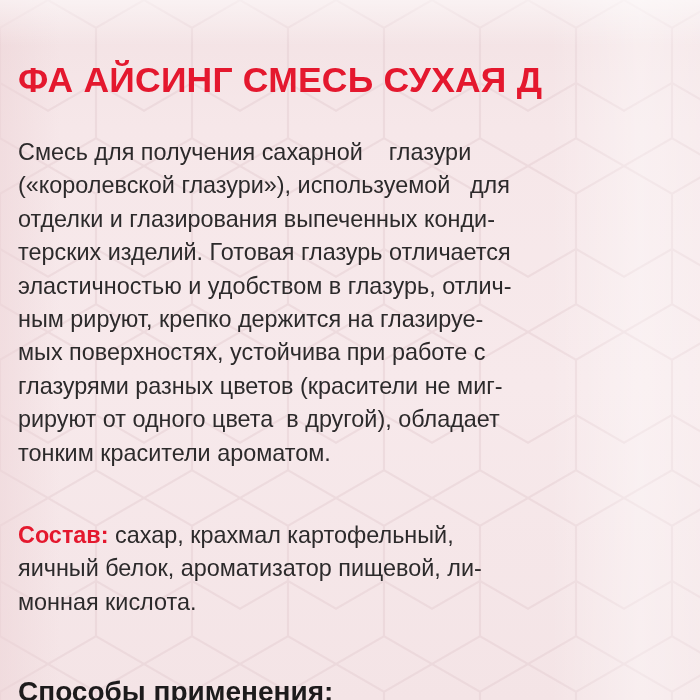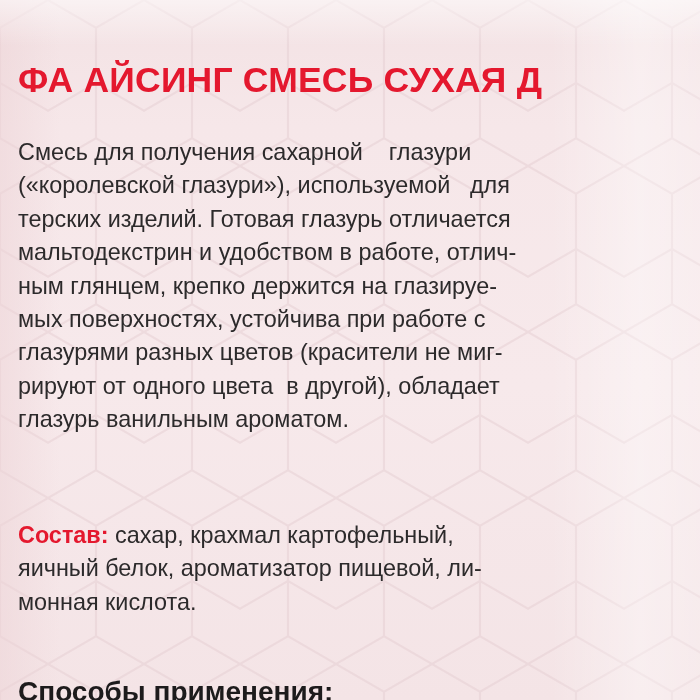--- a/index.html
+++ b/index.html
@@ -140,27 +140,28 @@
   <div class="sheen"></div>
   <div class="top-fade"></div>
 
   <div class="content">
 
     <div class="product-title">ФА АЙСИНГ СМЕСЬ СУХАЯ Д</div>
 
     <div class="description">
       <span class="line">Смесь для получения сахарной    глазури</span>
       <span class="line">(«королевской глазури»), используемой   для</span>
+      <span class="line">отделки и глазирования выпеченных конди-</span>
       <span class="line">терских изделий. Готовая глазурь отличается</span>
-      <span class="line">мальтодекстрин и удобством в работе, отлич-</span>
-      <span class="line">ным глянцем, крепко держится на глазируе-</span>
+      <span class="line">эластичностью и удобством в глазурь, отлич-</span>
+      <span class="line">ным рируют, крепко держится на глазируе-</span>
       <span class="line">мых поверхностях, устойчива при работе с</span>
       <span class="line">глазурями разных цветов (красители не миг-</span>
       <span class="line">рируют от одного цвета  в другой), обладает</span>
-      <span class="line">глазурь ванильным ароматом.</span>
+      <span class="line">тонким красители ароматом.</span>
     </div>
 
     <div class="ingredients">
       <span class="line"><span class="heading">Состав:</span><span> сахар, крахмал картофельный,</span></span>
       <span class="line">яичный белок, ароматизатор пищевой, ли-</span>
       <span class="line">монная кислота.</span>
     </div>
 
     <div class="usage-title">Способы применения:</div>
 

